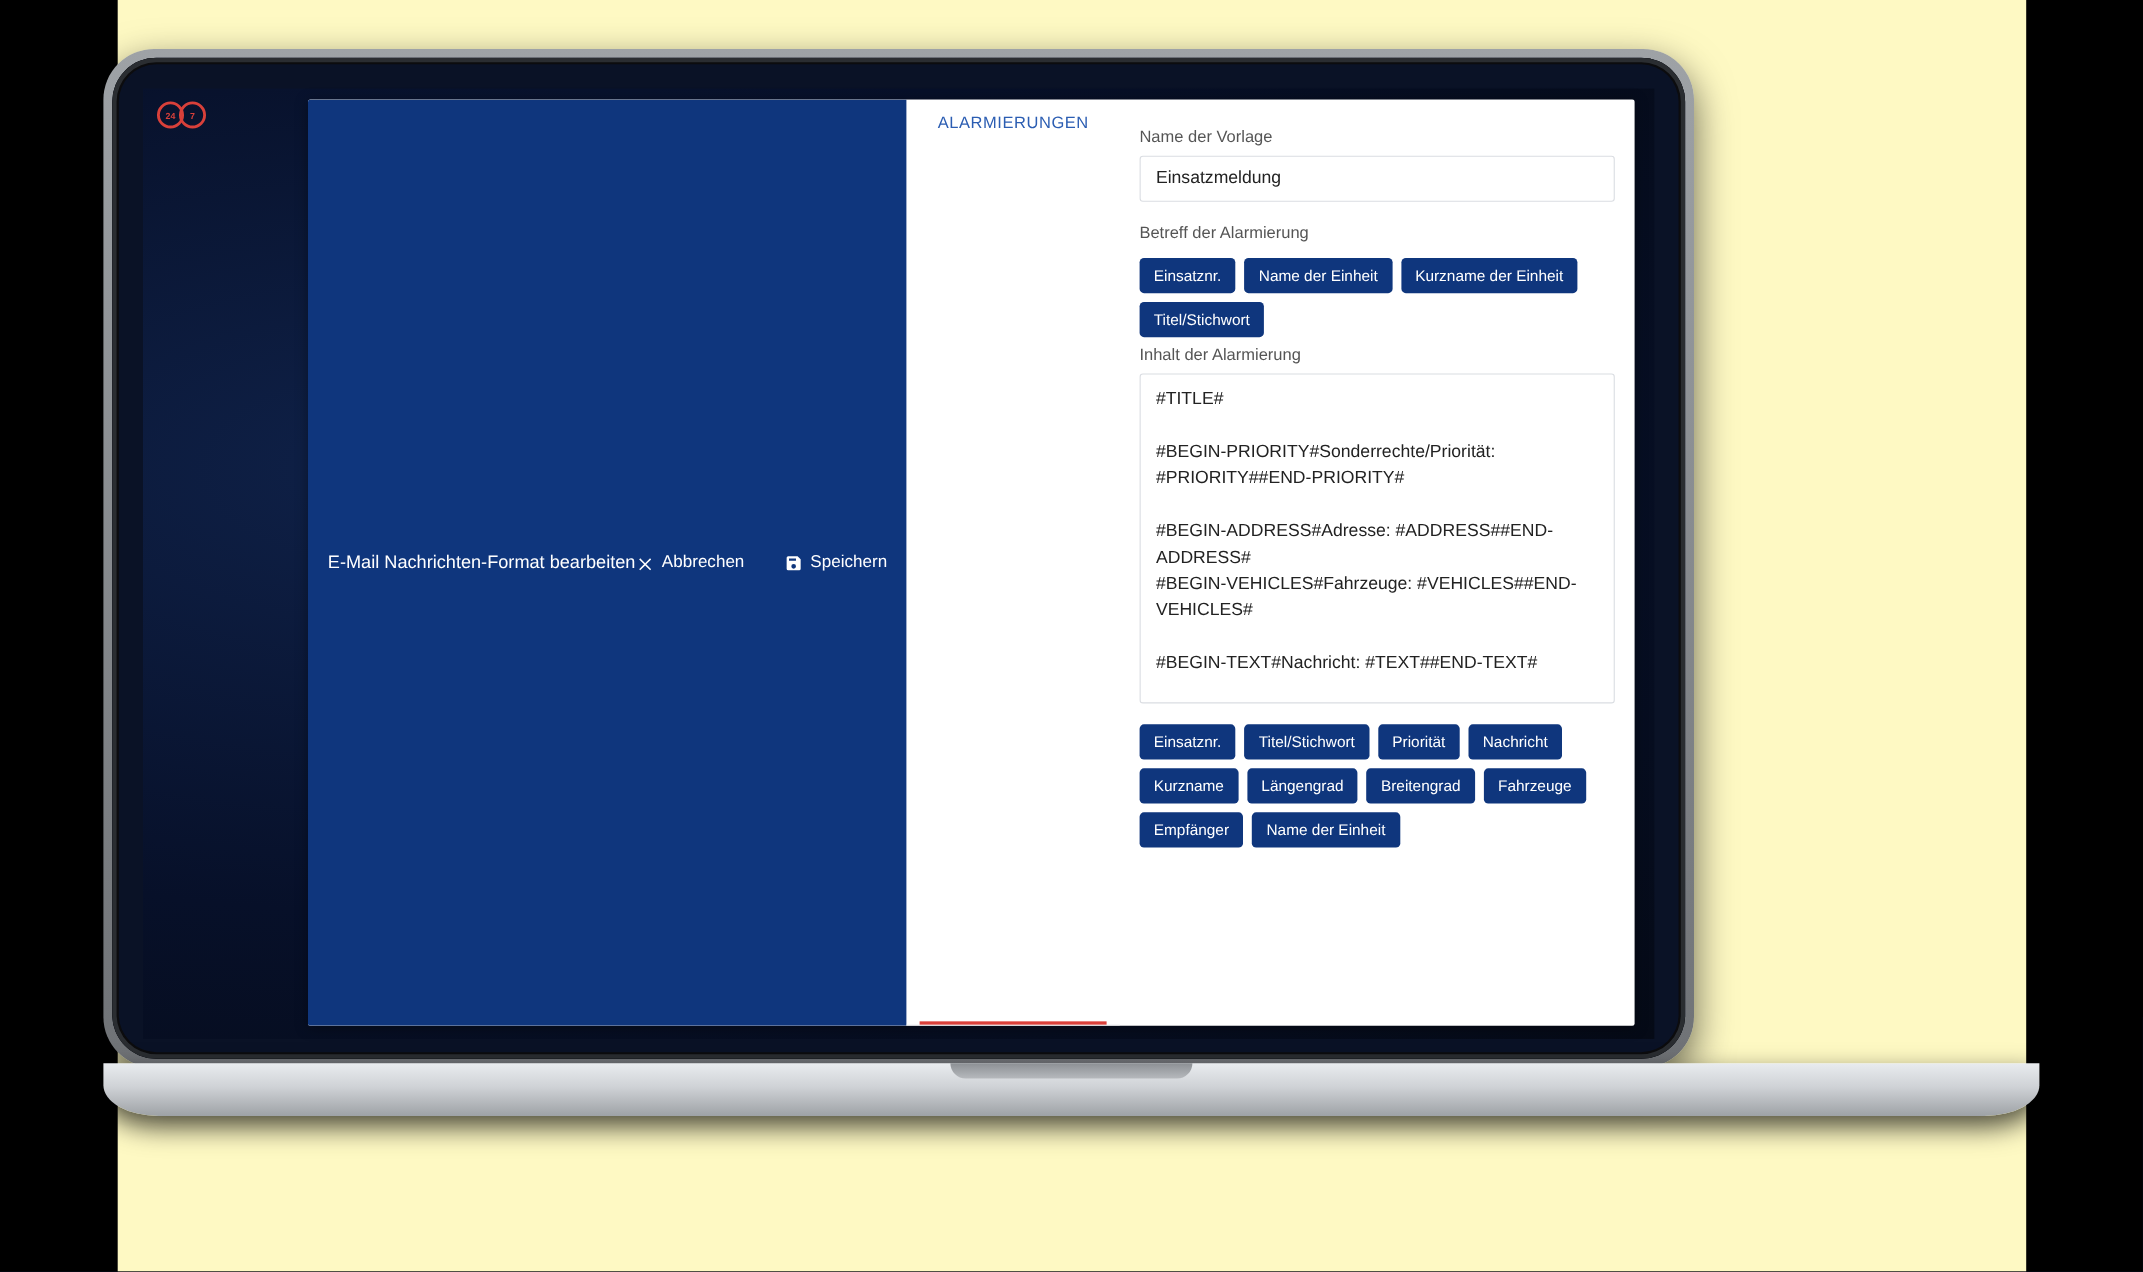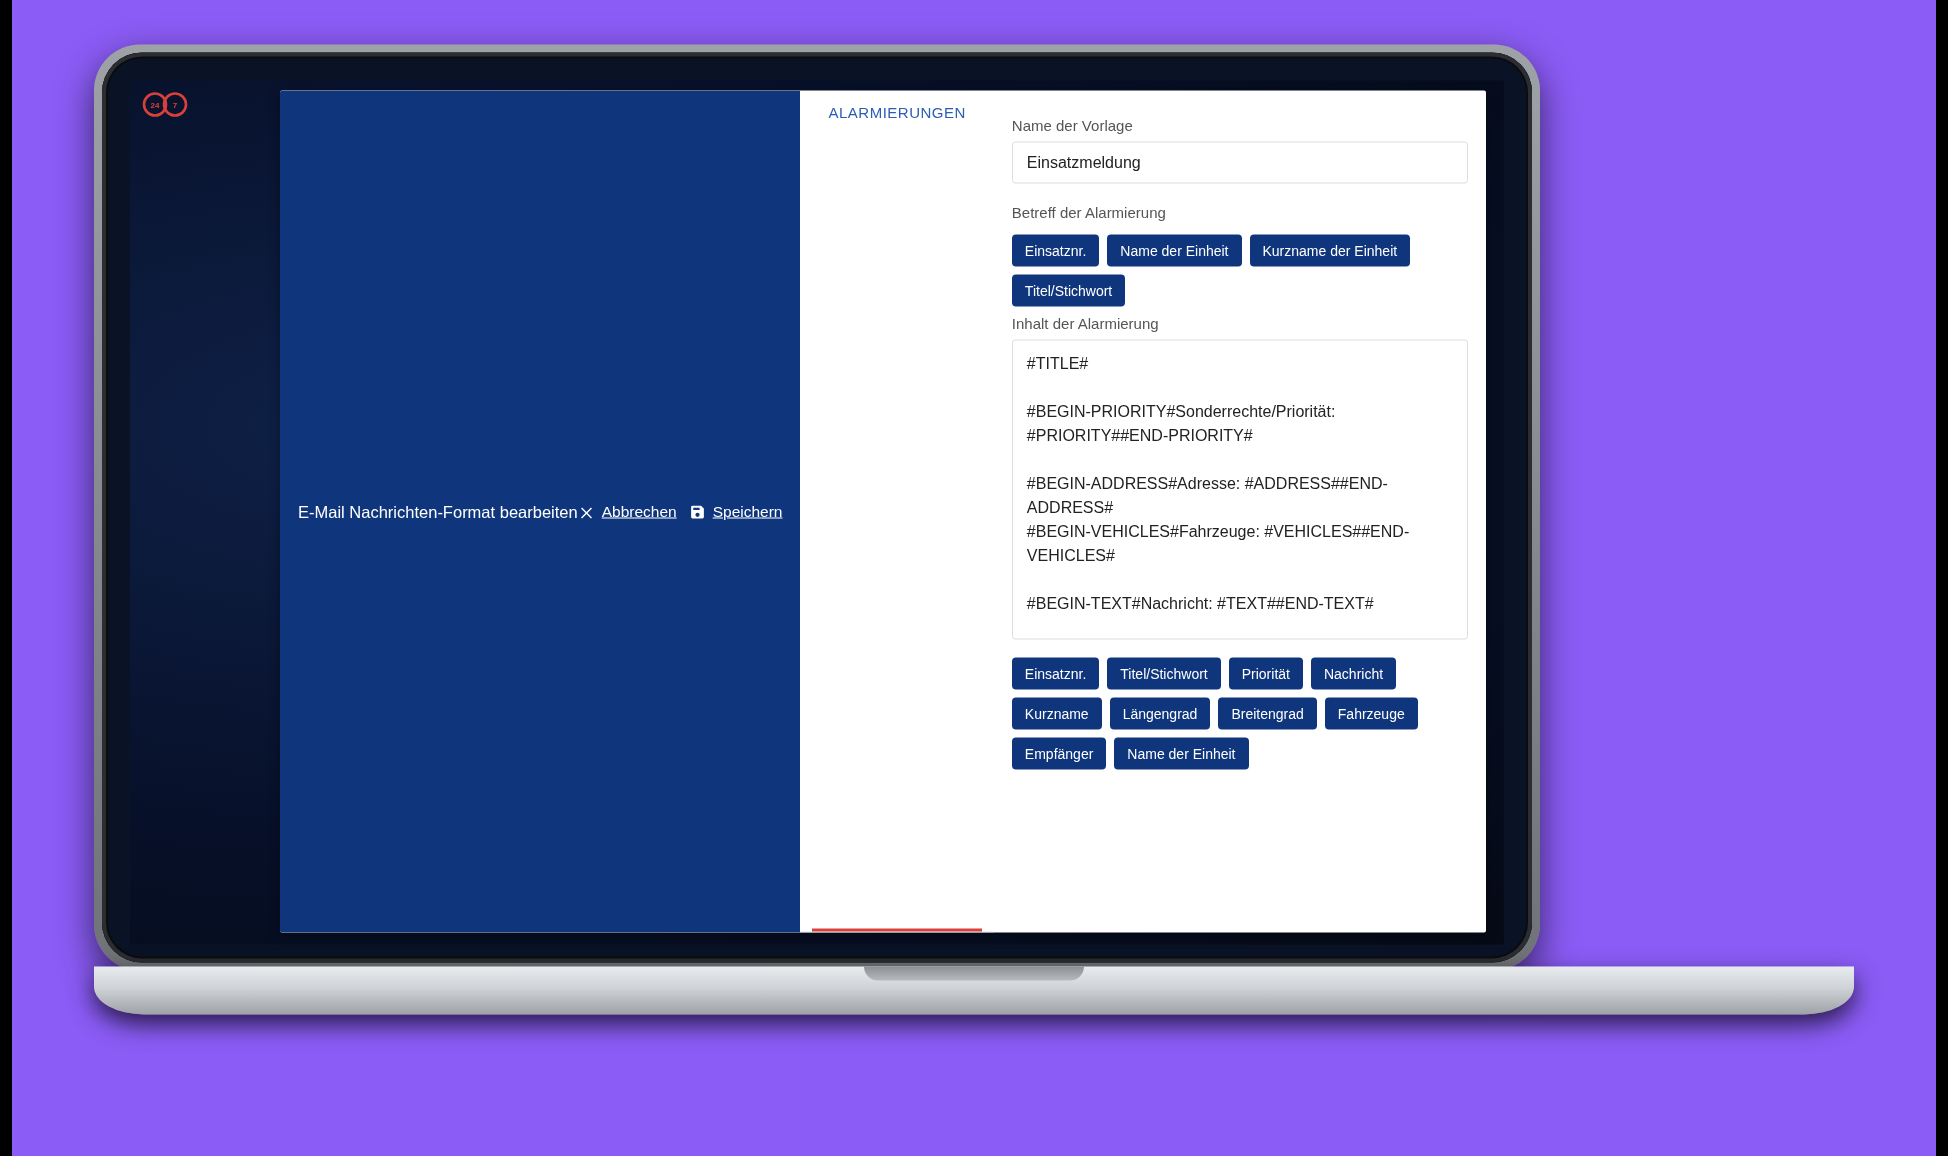--- a/index.html
+++ b/index.html
@@ -7,24 +7,24 @@
   padding: 0;
   background: #000;
   font-family: Arial, Helvetica, sans-serif;
   display: flex;
   align-items: center;
   justify-content: center;
   min-height: 100vh;
   overflow: hidden;
 }
 .stage {
-  width: 1924px;
+  width: 1735px;
   height: 1156px;
   position: relative;
-  background: #8b5cf6;
+  background: #fef9c3;
   transform-origin: center center;
 }
 .laptop-wrap {
   position: absolute;
   left: 50%;
   top: 50%;
   transform: translate(-50%, -55%);
 }
 .laptop-screen-outer {
   width: 1430px;
@@ -96,21 +96,21 @@
 .app-header {
   background: #0f367d;
   color: #fff;
   display: flex;
   align-items: center;
   justify-content: space-between;
   padding: 12px 18px;
   font-size: 16.5px;
 }
 .app-header .title { font-weight: 500; }
-.app-header .actions { display: flex; gap: 12px; align-items: center; text-decoration: underline; }
+.app-header .actions { display: flex; gap: 36px; align-items: center; }
 .hdr-action {
   display: inline-flex;
   align-items: center;
   gap: 7px;
   cursor: pointer;
   color: #fff;
   font-size: 15.5px;
 }
 .hdr-action svg { width: 17px; height: 17px; }
 

